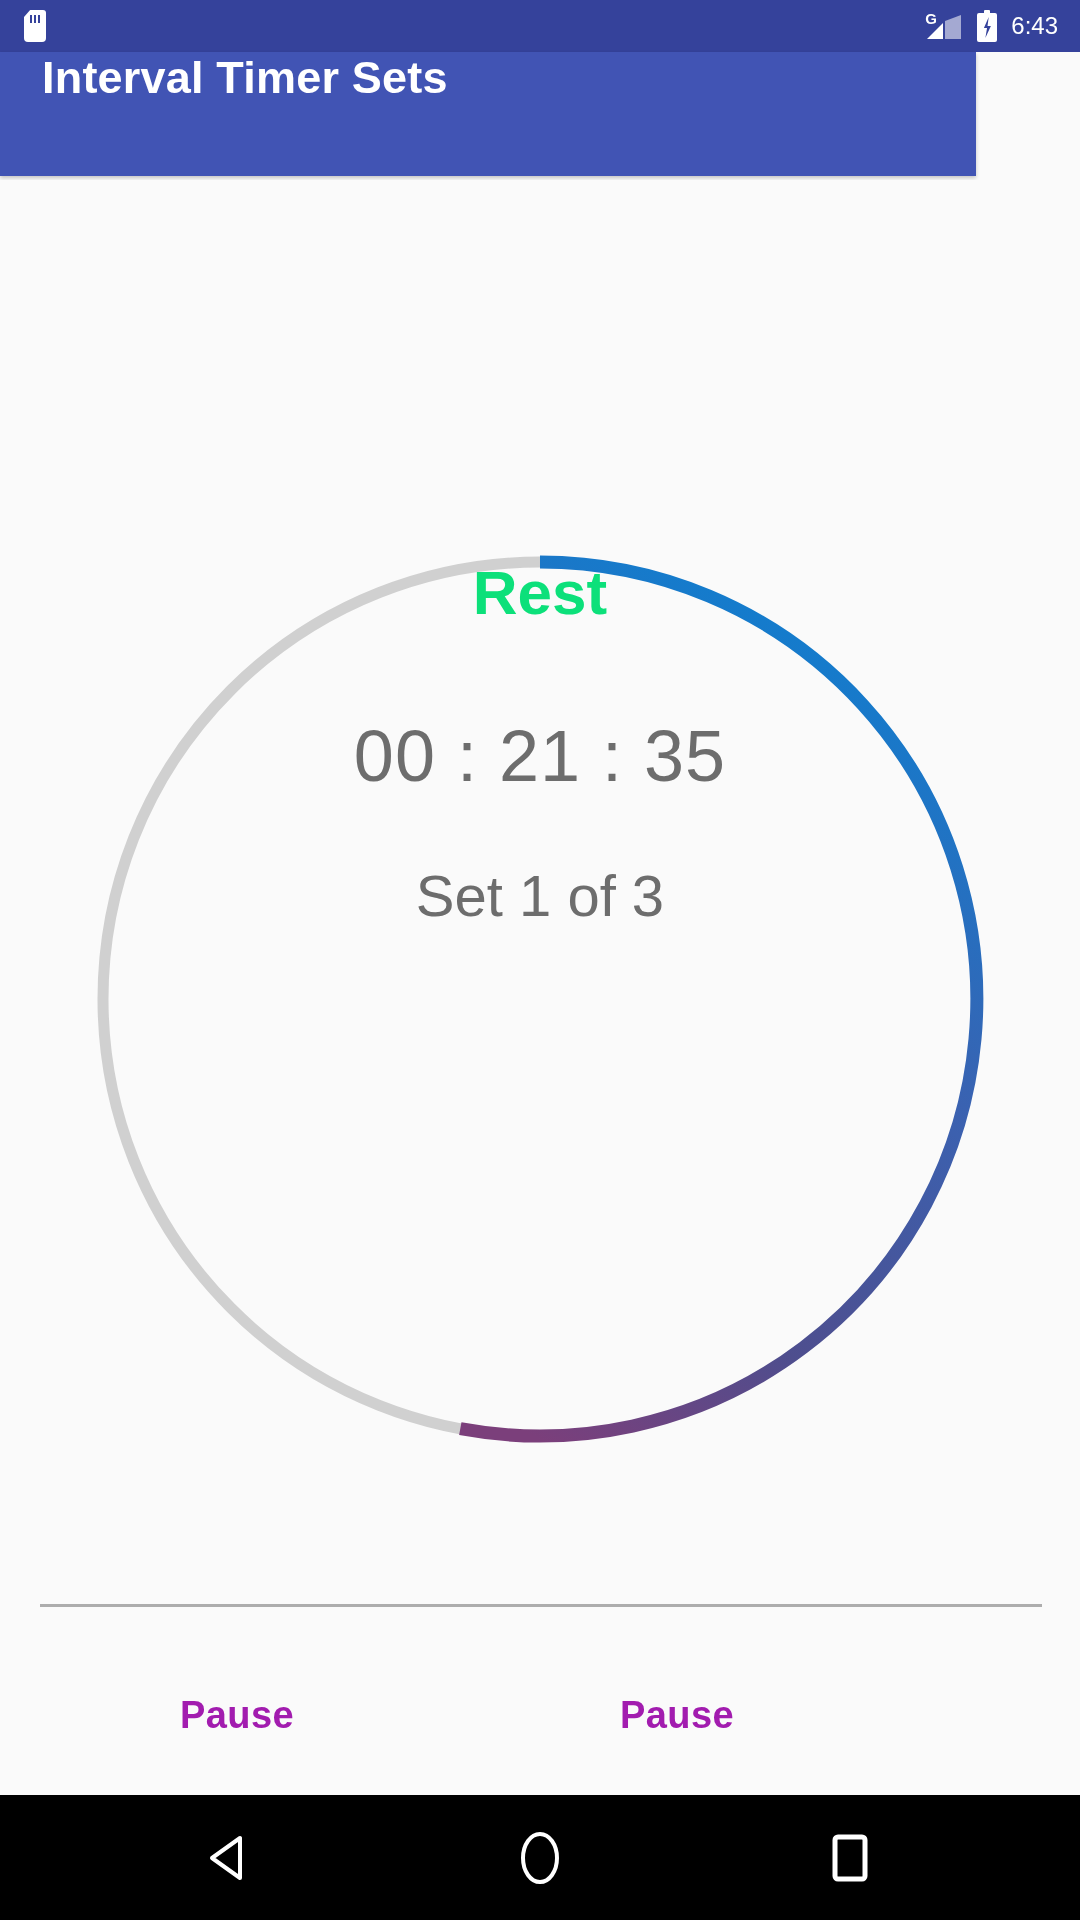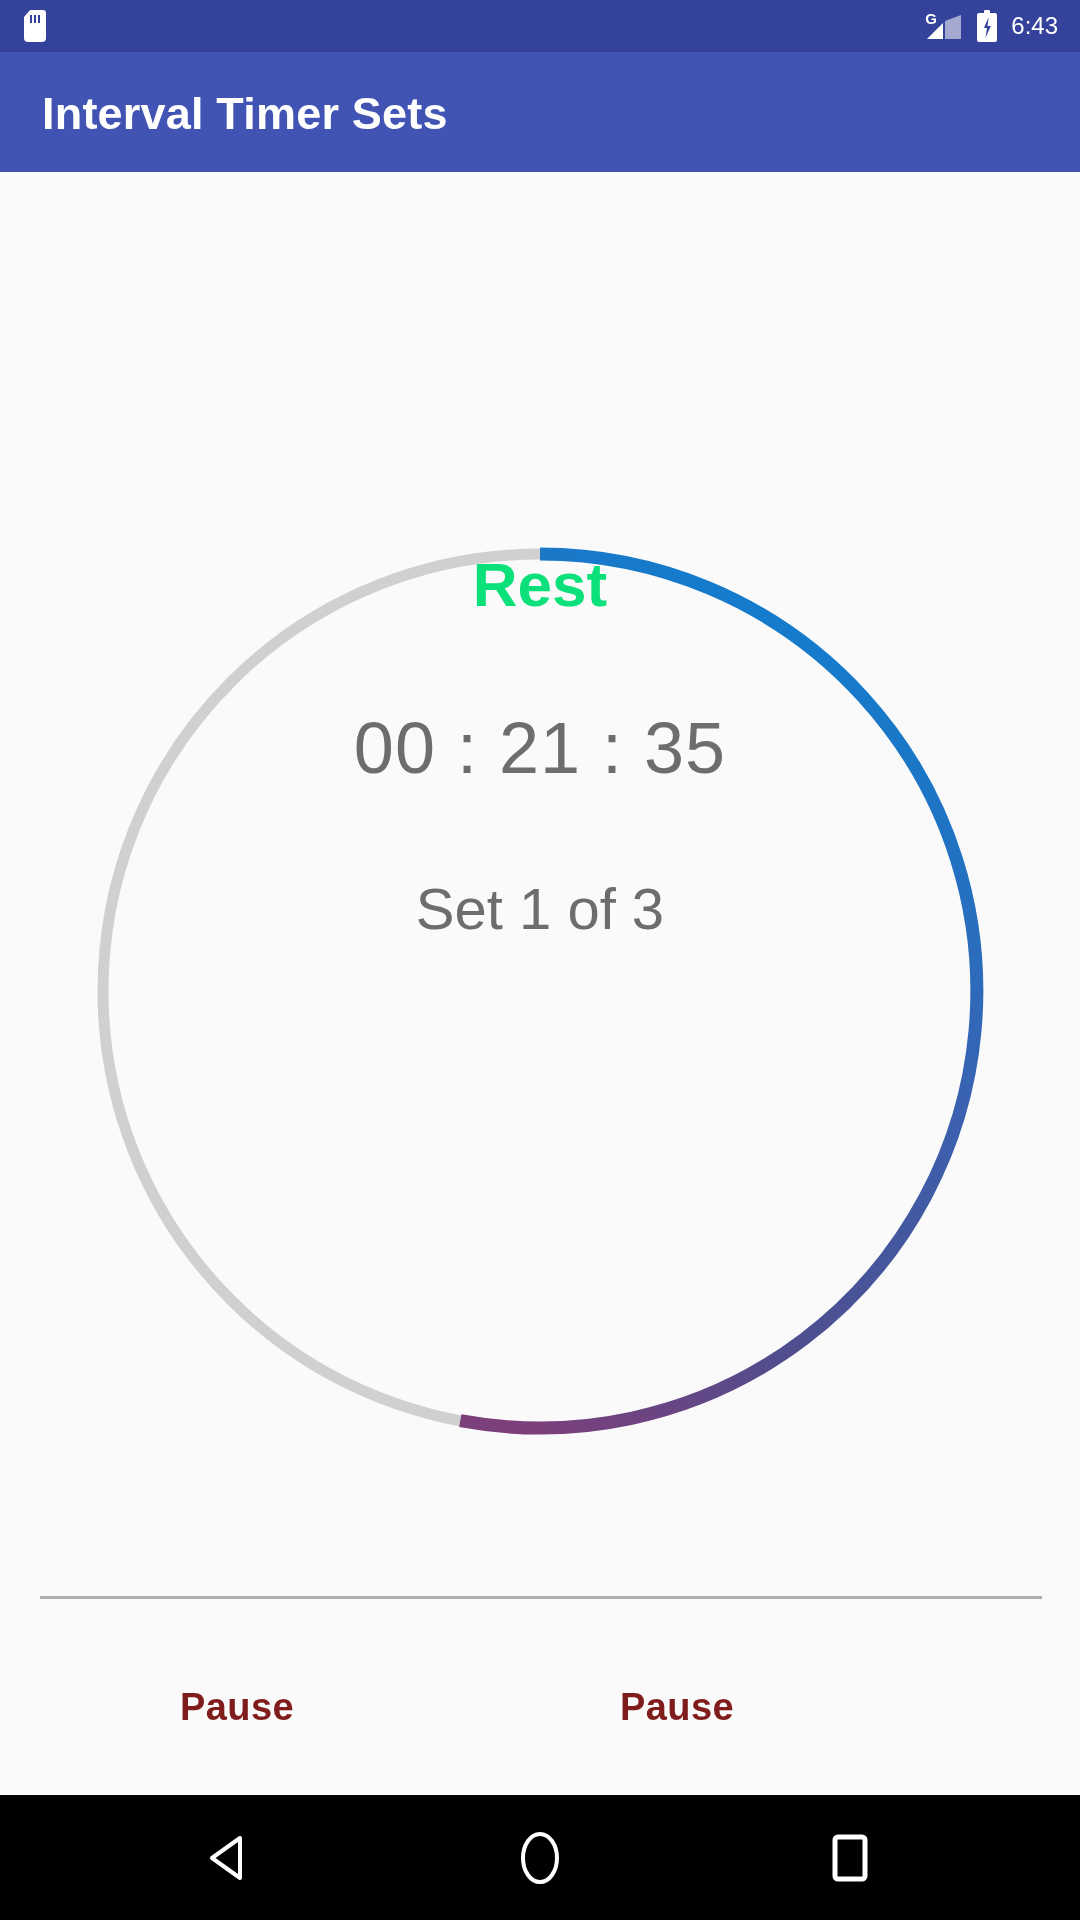--- a/index.html
+++ b/index.html
@@ -117,40 +117,40 @@
     color: #ffffff;
     font-size: 24px;
     line-height: 34px;
     letter-spacing: 0px;
   }
 
   
   #app-bar {
     position: absolute;
     left: 0; top: 52px;
-    width: 1080px;
+    width: 976px;
     height: 124px;
     background: #4154b4;
     display: flex;
-    align-items: center;
+    align-items: flex-start;
     box-sizing: border-box;
     padding-left: 42px;
     box-shadow: 0 2px 4px rgba(0,0,0,0.22);
   }
   #app-bar-title {
     color: #ffffff;
     font-size: 45px;
     font-weight: bold;
     letter-spacing: 0.2px;
   }
 
   
   #content {
     position: absolute;
-    left: 0; top: 172px;
+    left: 0; top: 180px;
     width: 1080px;
     height: 1619px;
     background: #fafafa;
   }
 
   #timer-ring {
     position: absolute;
     left: 0;
     top: 0;
     width: 1080px;
@@ -175,21 +175,21 @@
     font-size: 72px;
     color: #6d6d6d;
     line-height: 1;
     margin: 96px 0 0 0;
     letter-spacing: 1px;
   }
   #set-progress {
     font-size: 58px;
     color: #6d6d6d;
     line-height: 1;
-    margin: 96px 0 0 0;
+    margin: 75px 0 0 0;
   }
 
   
   #action-divider {
     position: absolute;
     left: 40px;
     top: 1424px;
     width: 1002px;
     height: 3px;
     background: #adadad;
@@ -203,21 +203,21 @@
     display: flex;
     align-items: center;
   }
   .action-button {
     background: none;
     border: none;
     padding: 18px 26px;
     font-family: "Liberation Sans", sans-serif;
     font-size: 38px;
     font-weight: bold;
-    color: #7f1d1d;
+    color: #a21caf;
     cursor: pointer;
     letter-spacing: 0.4px;
   }
   #pause-button { position: absolute; left: 154px; top: 36px; }
   #cancel-button { position: absolute; left: 594px; top: 36px; }
 
   
   #nav-bar {
     position: absolute;
     left: 0; top: 1795px;

